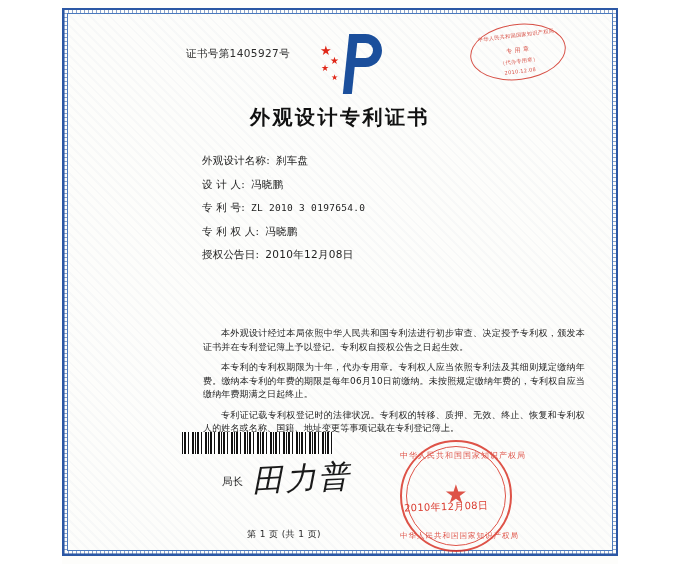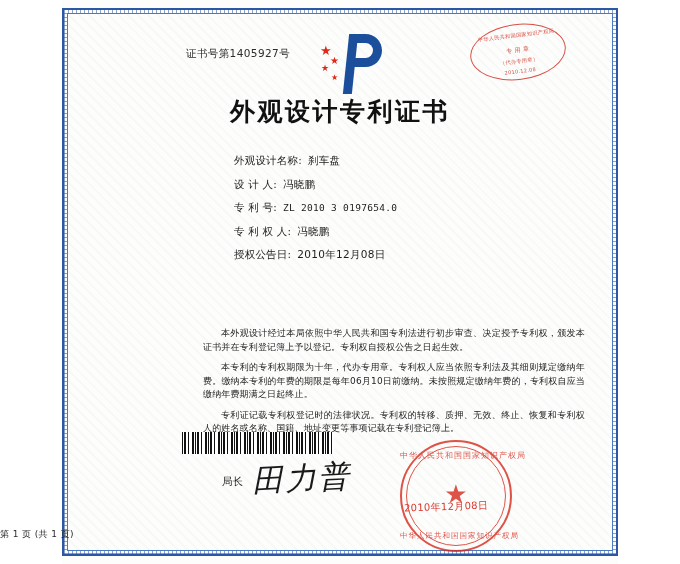--- a/index.html
+++ b/index.html
@@ -178,24 +178,24 @@
     height: 33px;
     border: 9px solid #1b4f9c;
     border-radius: 0 17px 17px 0;
     border-left: none;
     box-sizing: border-box;
   }
 
   .main-title {
     position: absolute;
     left: 0;
-    top: 95px;
+    top: 104px;
     width: 680px;
     text-align: center;
-    font-size: 25px;
+    font-size: 20px;
     font-weight: bold;
     letter-spacing: 2.5px;
     color: #111111;
     font-family: "DejaVu Sans", "Liberation Sans", sans-serif;
   }
 
   
   .fields {
     position: absolute;
     left: 202px;
@@ -205,21 +205,20 @@
   .field-row {
     display: flex;
     align-items: baseline;
     margin-bottom: 9.5px;
     font-size: 10.5px;
     color: #1d1d1d;
     white-space: nowrap;
   }
   .field-label {
     letter-spacing: .2px;
-    margin-left: 32px;
   }
   .field-value {
     margin-left: 6px;
     letter-spacing: .3px;
   }
   .field-value.mono {
     font-family: "DejaVu Sans Mono", "Liberation Mono", monospace;
     font-size: 9.5px;
   }
 
@@ -329,20 +328,21 @@
     white-space: nowrap;
     opacity: .92;
   }
 
   
   .footer {
     position: absolute;
     left: 0;
     top: 528px;
     width: 568px;
+    text-align: center;
     font-size: 9px;
     color: #2a2a2a;
     letter-spacing: .4px;
   }
 
   
   .watermark {
     position: absolute;
     left: 68px;
     top: 14px;

